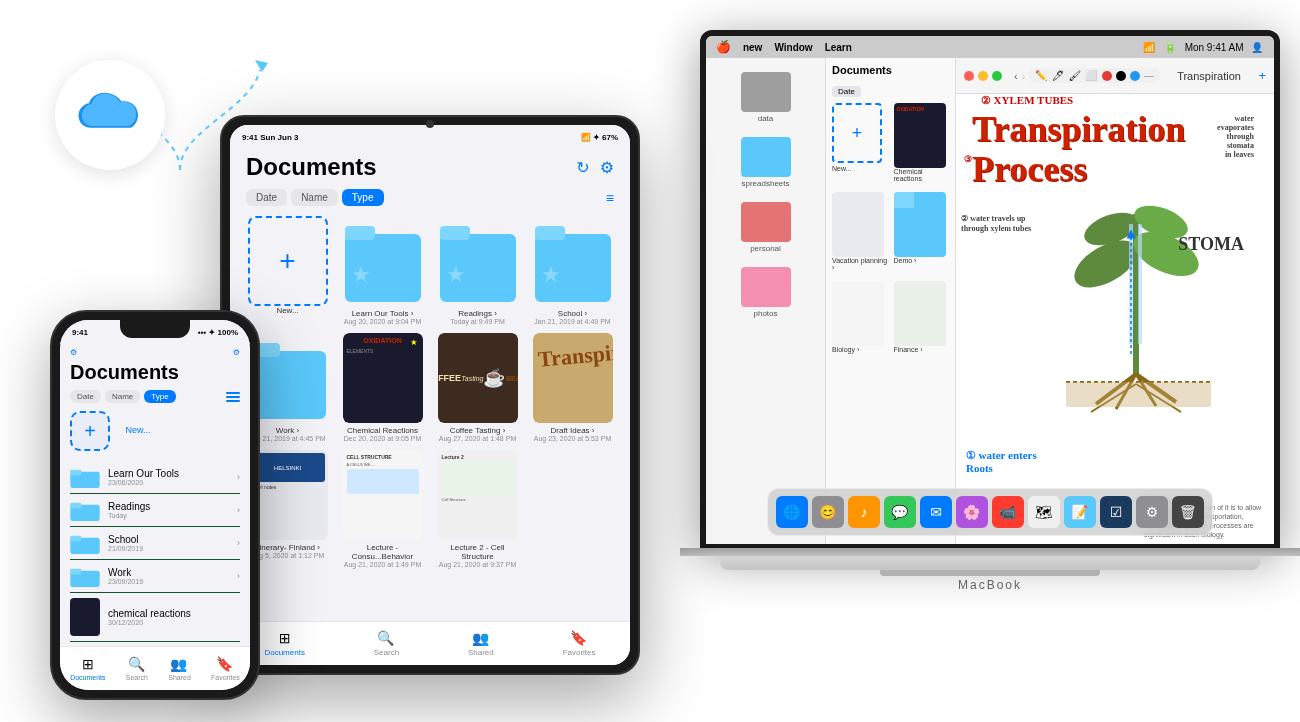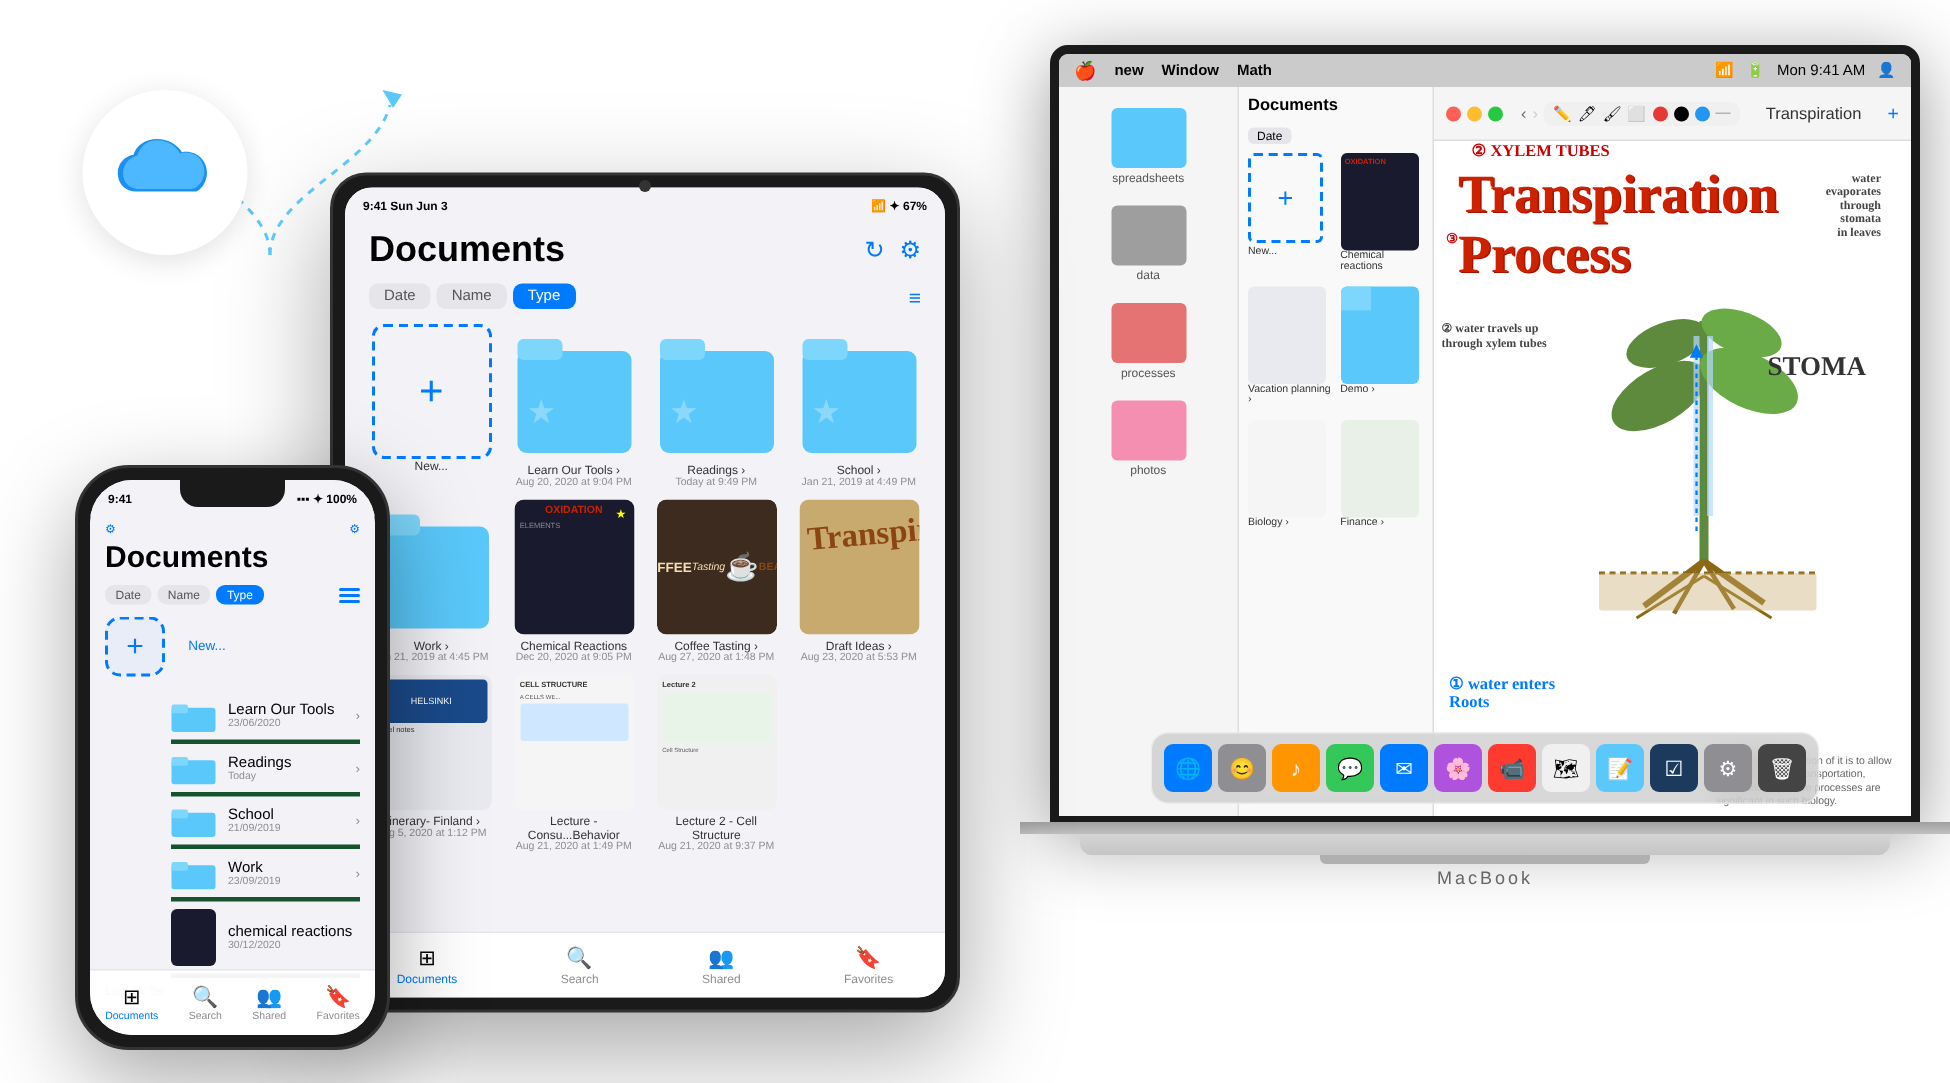--- a/index.html
+++ b/index.html
@@ -143,22 +143,21 @@
       font-size: 9px;
       color: #007aff;
       text-align: center;
       width: 40px;
       margin-bottom: 8px;
     }
     .iphone-folder-row {
       display: flex;
       align-items: center;
       padding: 5px 0;
-      border-bottom: 3px solid #14532d;
-      margin-left: 44px;
+      border-bottom: 1px solid #14532d;
     }
     .iphone-folder-icon {
       width: 30px;
       height: 22px;
       margin-right: 8px;
     }
     .iphone-folder-info {
       flex: 1;
     }
     .iphone-folder-name {
@@ -1064,43 +1063,43 @@
 </div>
 
 <div class="macbook">
   <div class="macbook-screen">
     <div class="macbook-display">
 
       <div class="macbook-menubar">
         <span class="macbook-apple">🍎</span>
         <span class="macbook-menu-item">new</span>
         <span class="macbook-menu-item">Window</span>
-        <span class="macbook-menu-item">Math</span>
+        <span class="macbook-menu-item">Learn</span>
         <div class="macbook-menu-right">
           <span>📶</span>
           <span>🔋</span>
           <span>Mon 9:41 AM</span>
           <span>👤</span>
         </div>
       </div>
 
       <div class="macbook-main">
 
         <div class="macbook-sidebar">
           <div class="mac-sidebar-item">
+            <div class="mac-sidebar-folder mac-folder-gray"></div>
+            <span class="mac-sidebar-label">data</span>
+          </div>
+          <div class="mac-sidebar-item">
             <div class="mac-sidebar-folder mac-folder-blue"></div>
             <span class="mac-sidebar-label">spreadsheets</span>
           </div>
           <div class="mac-sidebar-item">
-            <div class="mac-sidebar-folder mac-folder-gray"></div>
-            <span class="mac-sidebar-label">data</span>
-          </div>
-          <div class="mac-sidebar-item">
             <div class="mac-sidebar-folder mac-folder-red"></div>
-            <span class="mac-sidebar-label">processes</span>
+            <span class="mac-sidebar-label">personal</span>
           </div>
           <div class="mac-sidebar-item">
             <div class="mac-sidebar-folder mac-folder-pink"></div>
             <span class="mac-sidebar-label">photos</span>
           </div>
         </div>
 
         <div class="macbook-file-area">
 
           <div class="macbook-docs-panel">

